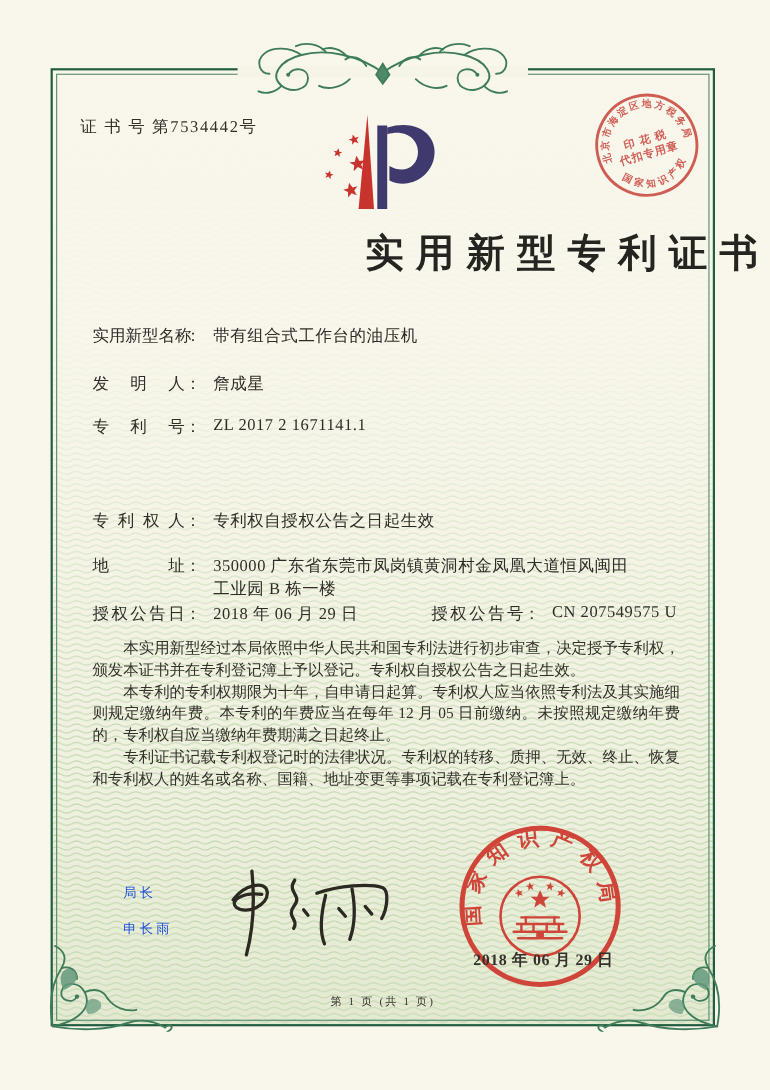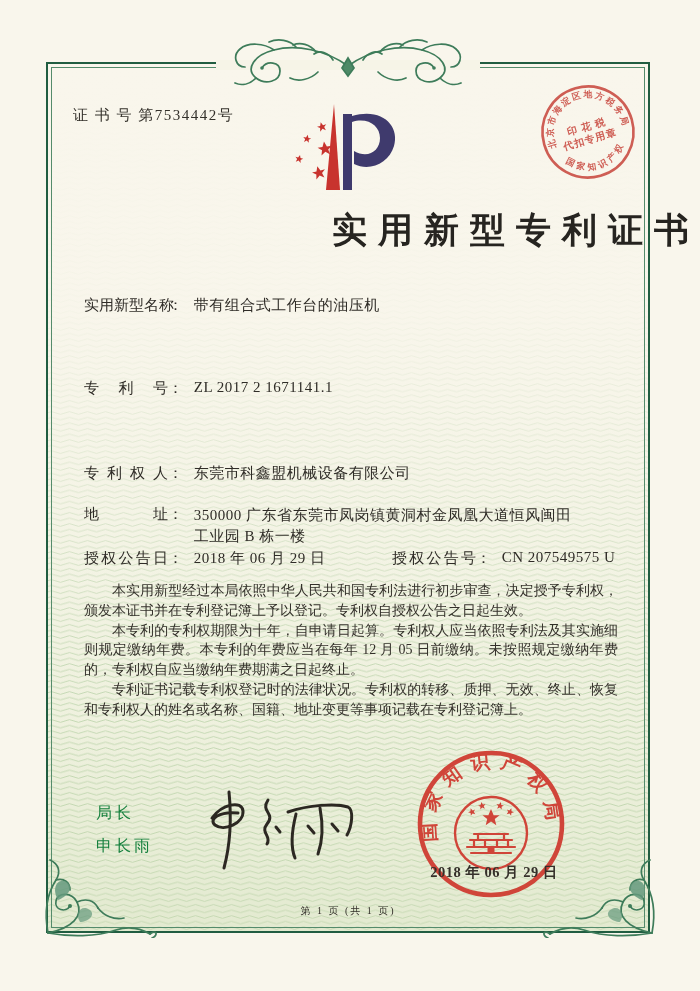--- a/index.html
+++ b/index.html
@@ -42,21 +42,21 @@
   .lab{display:inline-block; width:84px; text-align:justify; text-align-last:justify; vertical-align:top;}
   .colon{display:inline-block; vertical-align:top;}
   .val{display:inline-block; margin-left:7px; vertical-align:top; letter-spacing:0.5px;}
   .addr-val{line-height:21px; white-space:nowrap;}
   .grant2{position:absolute; left:308px; top:0; white-space:nowrap;}
   .body-text{
     left:84px; top:581px; width:534px; font-size:14px; line-height:19.8px;
     text-align:justify; color:#33302a;
   }
   .body-text p{margin:0; text-indent:2em;}
-  .signer{left:96px; font-size:16px; letter-spacing:3px; color:#15803d;}
+  .signer{left:112px; font-size:12px; letter-spacing:3px; color:#1d4ed8;}
   .seal-date{
     left:424px; top:863px; width:140px; text-align:center;
     font-size:14.5px; letter-spacing:0.5px; color:#35302a; font-weight:700;
   }
   .footer{
     left:46px; top:904px; width:604px; text-align:center;
     font-size:10px; letter-spacing:2px; color:#33302a;
   }
   .tax-stamp-wrap{left:536px; top:80px; width:104px; height:104px; transform:rotate(-16deg); opacity:0.88;}
   .seal-wrap{left:409px; top:742px; width:164px; height:164px; opacity:0.93;}
@@ -180,27 +180,31 @@
       <textPath href="#taxBot">国家知识产权局</textPath>
     </text>
   </svg>
 
   <div class="abs title">实用新型专利证书</div>
 
   <div class="abs row" style="top:296px">
     <span class="lab">实用新型名称</span><span class="colon">：</span>
     <span class="val">带有组合式工作台的油压机</span>
   </div>
+  <div class="abs row" style="top:340px">
+    <span class="lab">发明人</span><span class="colon">：</span>
+    <span class="val">詹成星</span>
+  </div>
   <div class="abs row" style="top:379px">
     <span class="lab">专利号</span><span class="colon">：</span>
     <span class="val">ZL 2017 2 1671141.1</span>
   </div>
   <div class="abs row" style="top:464px">
     <span class="lab">专利权人</span><span class="colon">：</span>
-    <span class="val">东莞市科鑫盟机械设备有限公司</span>
+    <span class="val">专利权自授权公告之日起生效</span>
   </div>
   <div class="abs row" style="top:505px">
     <span class="lab">地址</span><span class="colon">：</span>
     <span class="val addr-val">
       <span>350000 广东省东莞市凤岗镇黄洞村金凤凰大道恒风闽田</span><br>
       <span>工业园 B 栋一楼</span>
     </span>
   </div>
   <div class="abs row" style="top:549px">
     <span class="lab">授权公告日</span><span class="colon">：</span>

